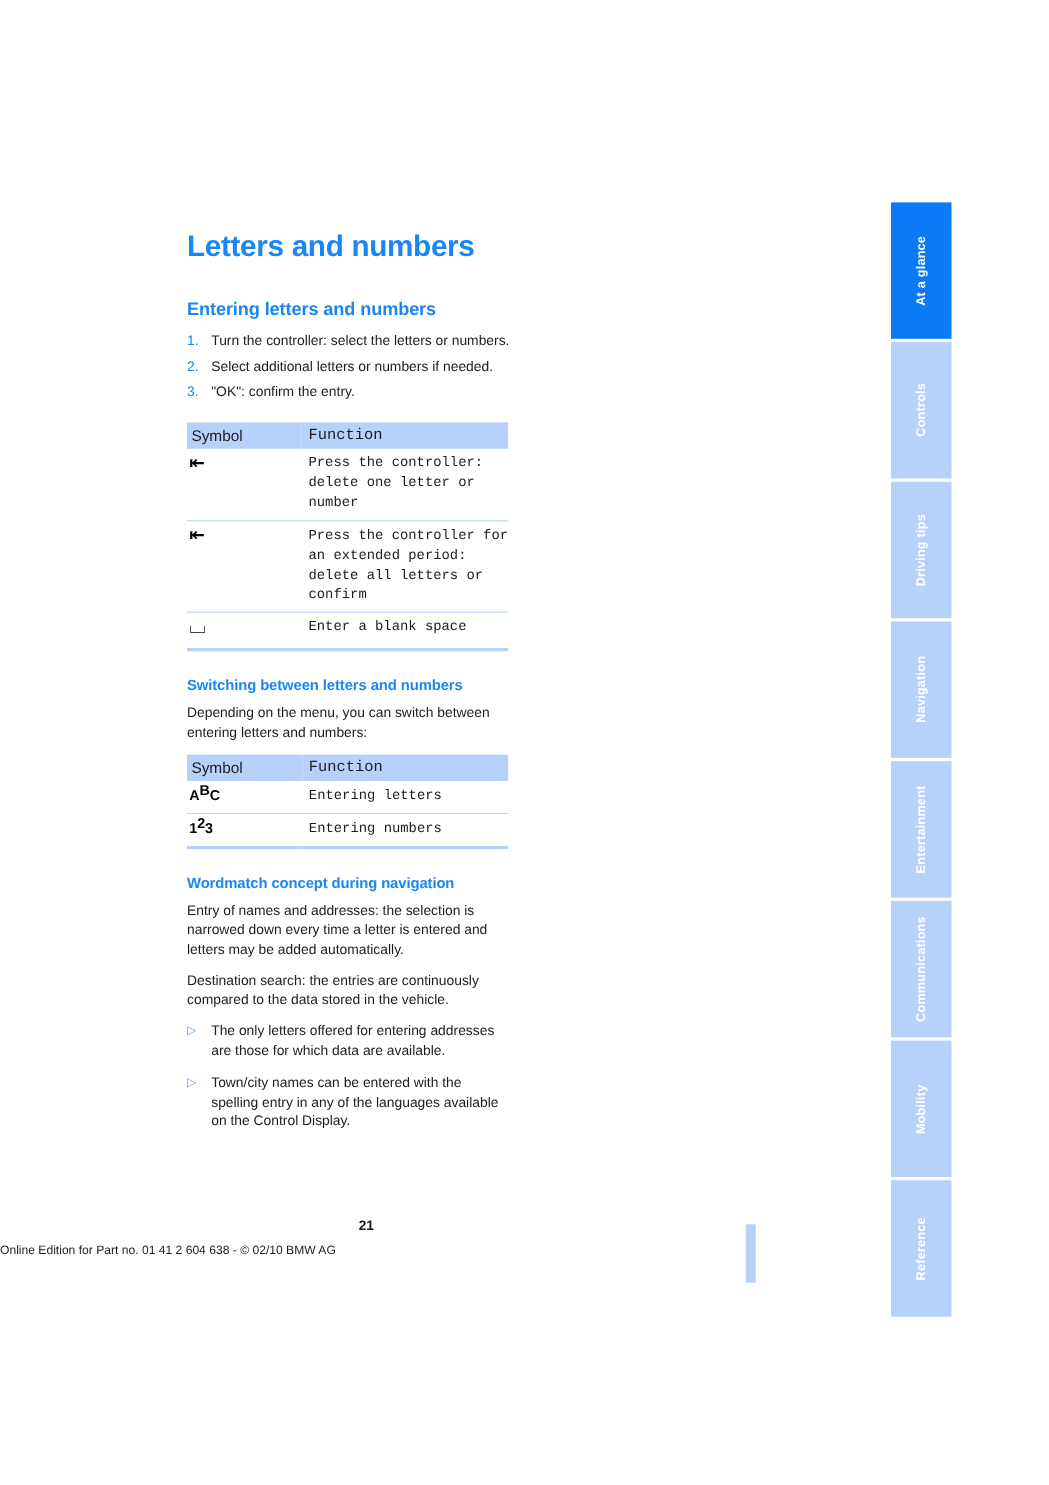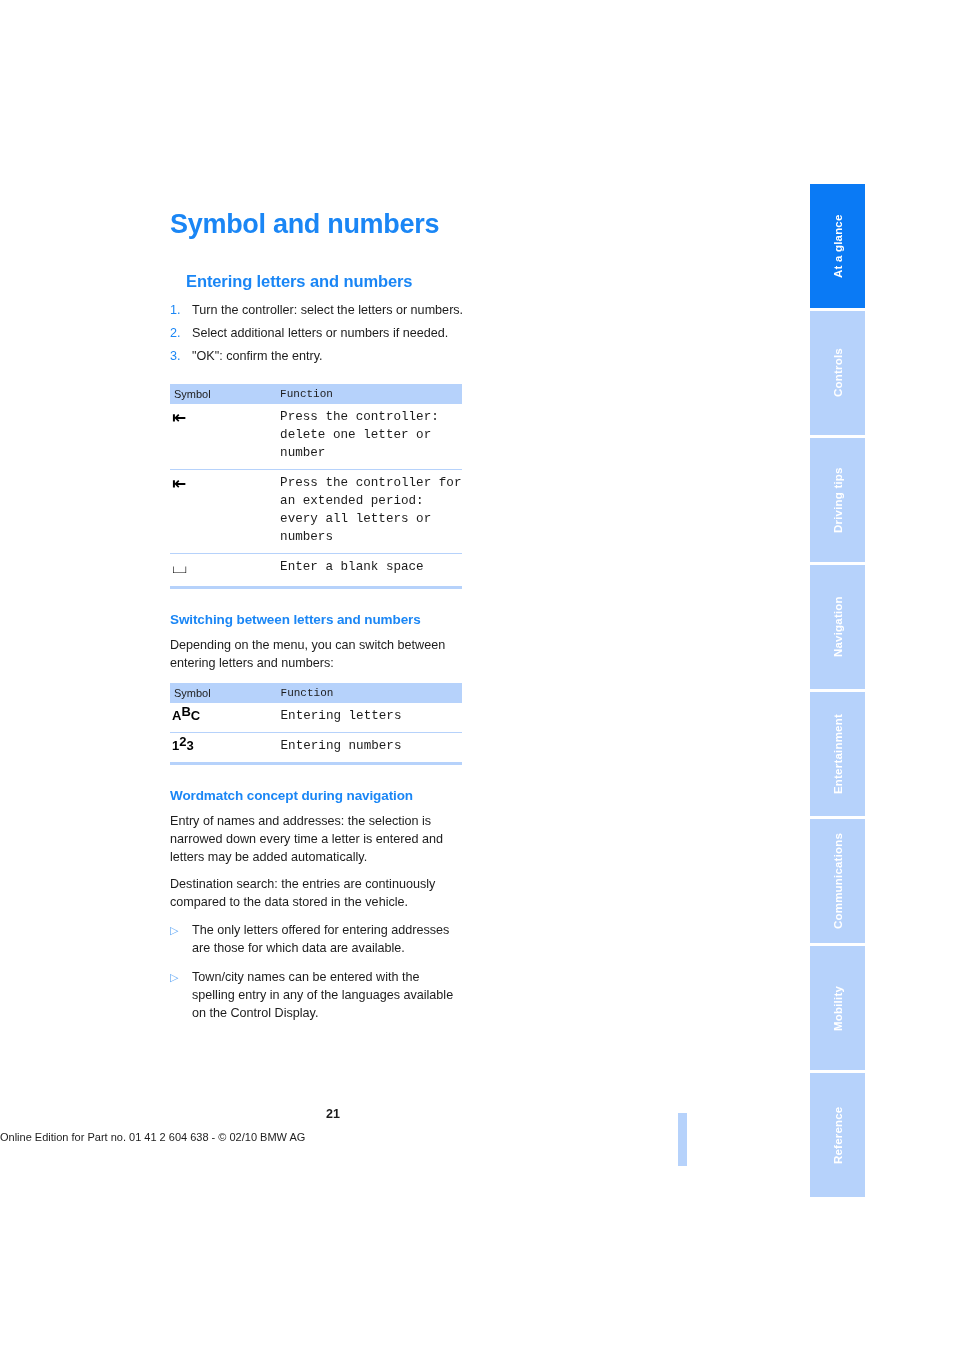--- a/index.html
+++ b/index.html
@@ -37,21 +37,21 @@
     line-height: 1.1;
     letter-spacing: -0.3px;
     margin: 0 0 32px 0;
   }
   .h2 {
     color: #1a86f5;
     font-size: 16.5px;
     font-weight: bold;
     line-height: 1.2;
     letter-spacing: -0.1px;
-    margin: 0 0 11px 16px;
+    margin: 0 0 11px 0;
   }
   .h3 {
     color: #1a86f5;
     font-size: 13.5px;
     font-weight: bold;
     line-height: 1.32;
     letter-spacing: -0.1px;
     margin: 16px 0 8px 0;
   }
 
@@ -74,21 +74,21 @@
   
   .sym-table {
     width: 292px;
     border-collapse: collapse;
     margin: 0 0 22px 0;
     border-bottom: 3px solid #b6d2fb;
   }
   .sym-table thead th {
     background: #b6d2fb;
     color: #1c1c1c;
-    font-size: 11px;
+    font-size: 14px;
     font-weight: normal;
     text-align: left;
     padding: 3px 0 3px 4px;
     line-height: 1.3;
   }
   .sym-table thead th.col-fn { padding-left: 6px; }
   .sym-table td {
     border-top: 1px solid #b6d2fb;
     font-size: 12.6px;
     line-height: 1.42;
@@ -219,21 +219,21 @@
     background: #b6d2fb;
   }
 </style>
 </head>
 <body>
 
 <div class="page">
 
   <div class="content-col">
 
-    <h1 class="doc-title">Symbol and numbers</h1>
+    <h1 class="doc-title">Letters and numbers</h1>
 
     <h2 class="h2">Entering letters and numbers</h2>
 
     <div class="steps">
       <div class="step">
         <span class="step-num">1.</span>
         <span class="step-txt">Turn the controller: select the letters or numbers.</span>
       </div>
       <div class="step">
         <span class="step-num">2.</span>
@@ -256,21 +256,21 @@
         <tr>
           <td class="col-sym">
             <span class="glyph glyph-del">⇤</span>
           </td>
           <td class="col-fn">Press the controller: delete one letter or number</td>
         </tr>
         <tr>
           <td class="col-sym">
             <span class="glyph glyph-del">⇤</span>
           </td>
-          <td class="col-fn">Press the controller for an extended period: every all letters or numbers</td>
+          <td class="col-fn">Press the controller for an extended period: delete all letters or confirm</td>
         </tr>
         <tr>
           <td class="col-sym">
             <span class="glyph glyph-space">⌴</span>
           </td>
           <td class="col-fn">Enter a blank space</td>
         </tr>
       </tbody>
     </table>
 

